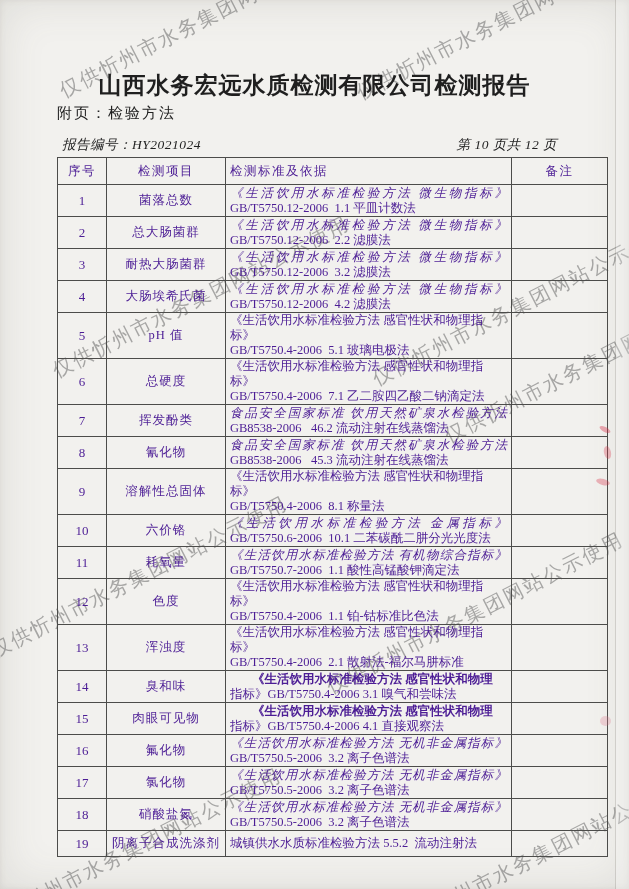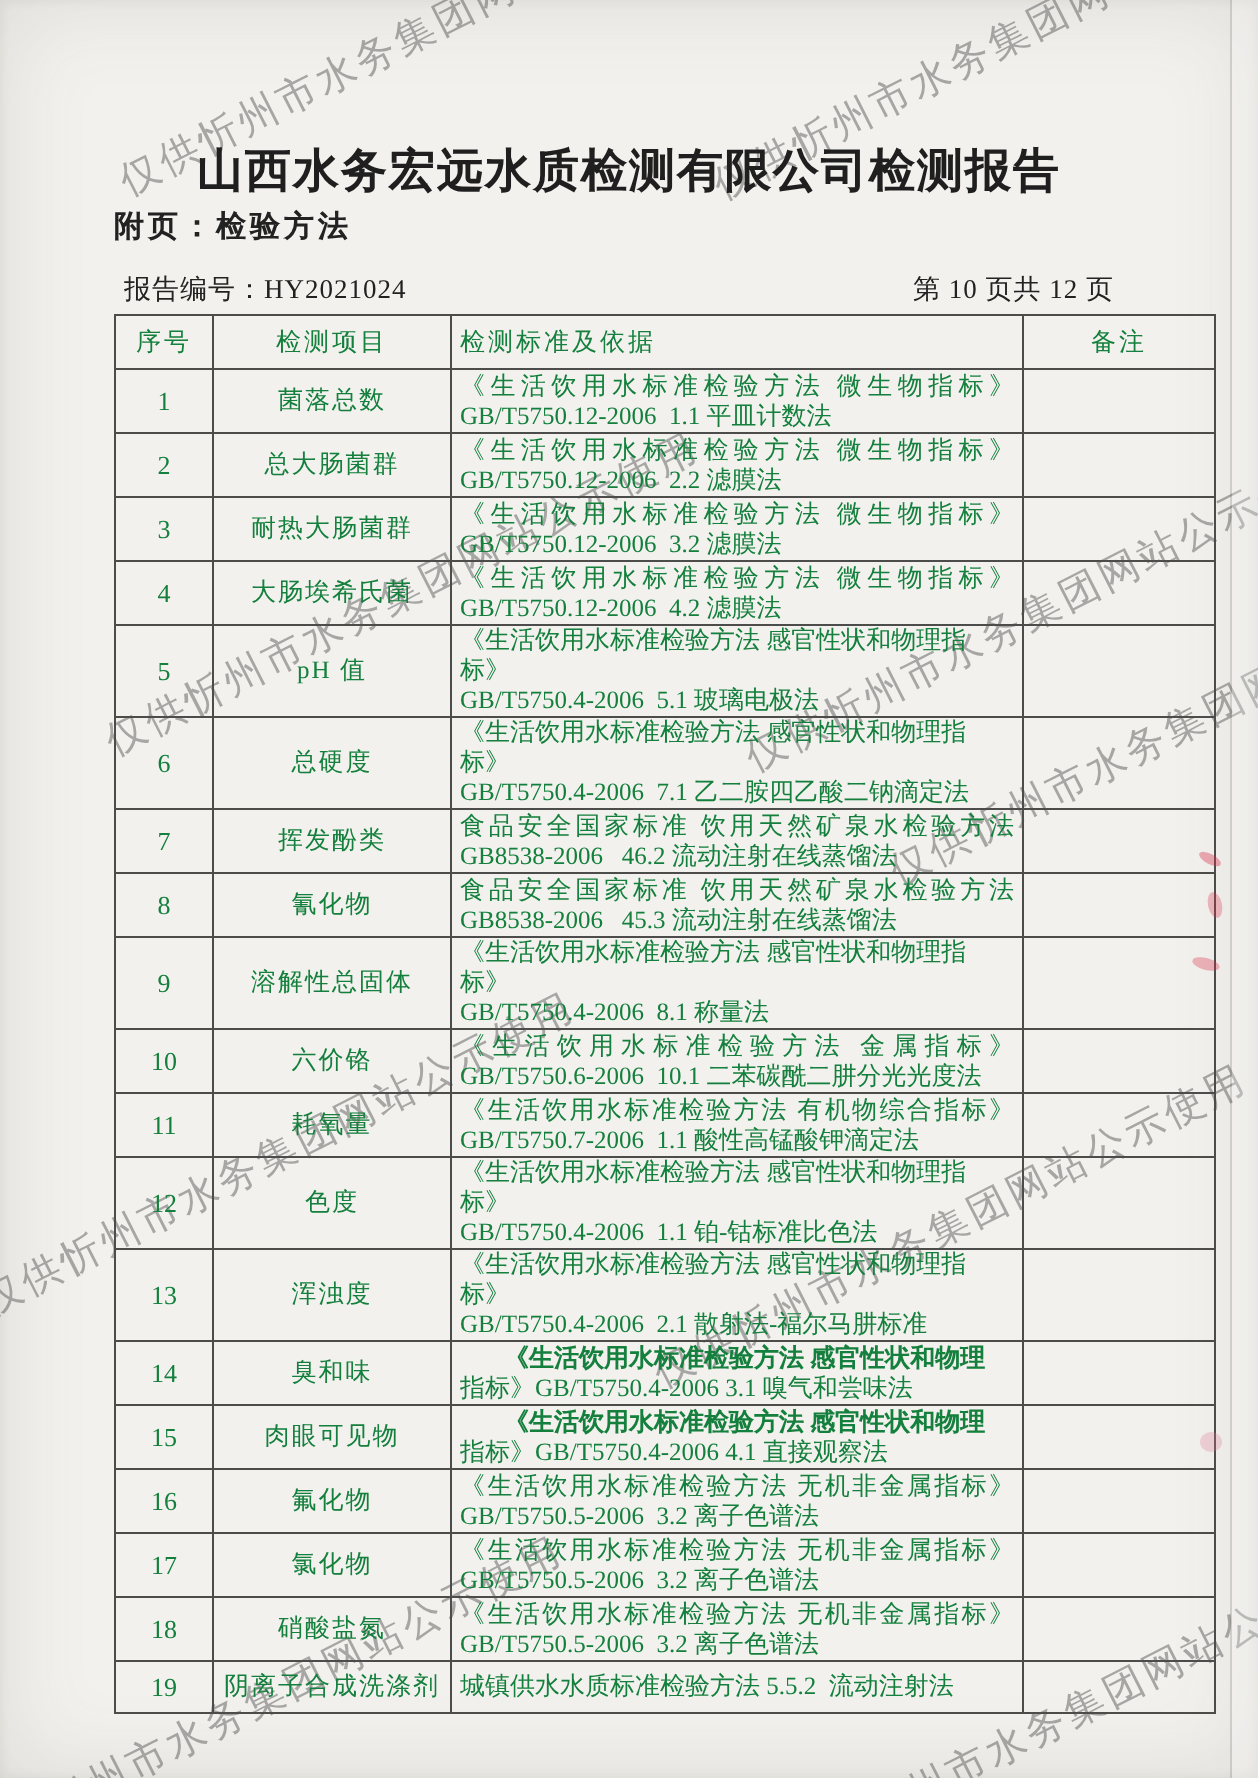--- a/index.html
+++ b/index.html
@@ -30,50 +30,50 @@
     transform:rotate(-27deg);transform-origin:0 0;
     pointer-events:none;
   }
   
   .title{
     position:absolute;left:0;top:70px;width:629px;text-align:center;
     font-size:23px;font-weight:bold;color:#1f1f1f;letter-spacing:1px;
   }
   .subtitle{
     position:absolute;left:57px;top:104px;
-    font-size:15px;font-weight:bold;color:#222;letter-spacing:2px;
+    font-size:15px;font-weight:normal;color:#222;letter-spacing:2px;
   }
   .meta{
     position:absolute;left:62px;top:136px;width:495px;
     display:flex;justify-content:space-between;align-items:baseline;
-    font-size:13.5px;color:#222;letter-spacing:0.5px;
+    font-size:13.5px;color:#222;letter-spacing:0.5px;font-style:italic;
   }
   
   table.methods{
     position:absolute;left:57px;top:157px;width:514px;
     border-collapse:collapse;table-layout:fixed;
-    font-size:12.5px;color:#15803d;
+    font-size:12.5px;color:#4c1d95;
   }
   table.methods th,table.methods td{
     border:1px solid #4c4c4a;padding:0 4px;vertical-align:middle;
     overflow:hidden;
   }
   table.methods thead tr{height:27px;}
   table.methods tbody tr{height:32px;}
   table.methods tbody tr:last-child{height:26px;}
   th.h-no{width:40px;}
   th.h-item{width:110px;margin-left:26px;}
   th.h-std{width:277px;text-align:left;font-weight:normal;letter-spacing:1.5px;}
   th.h-remark{width:87px;}
   th.h-no,th.h-item,th.h-remark{font-weight:normal;letter-spacing:1.5px;text-align:center;}
   td.c-no{text-align:center;font-size:13px;font-family:"Liberation Serif",serif;}
   td.c-item{text-align:center;letter-spacing:1px;}
   td.c-std{padding:1px 4px;}
   .std-line{line-height:15px;white-space:pre-wrap;}
-  .std-line.just{white-space:normal;text-align:justify;text-align-last:justify;}
+  .std-line.just{white-space:normal;text-align:justify;text-align-last:justify;font-style:italic;}
   .std-line.ind{text-indent:22px;font-weight:bold;}
   
   .redmark{position:absolute;background:rgba(215,45,70,0.38);border-radius:50%;}
   .rm1{left:599px;top:427px;width:12px;height:5px;transform:rotate(28deg);}
   .rm2{left:604px;top:446px;width:7px;height:13px;transform:rotate(-12deg);background:rgba(215,45,70,0.30);}
   .rm3{left:596px;top:479px;width:14px;height:6px;transform:rotate(15deg);background:rgba(215,45,70,0.33);}
   .rm4{left:600px;top:716px;width:11px;height:10px;background:rgba(222,120,140,0.28);}
 </style>
 </head>
 <body>

